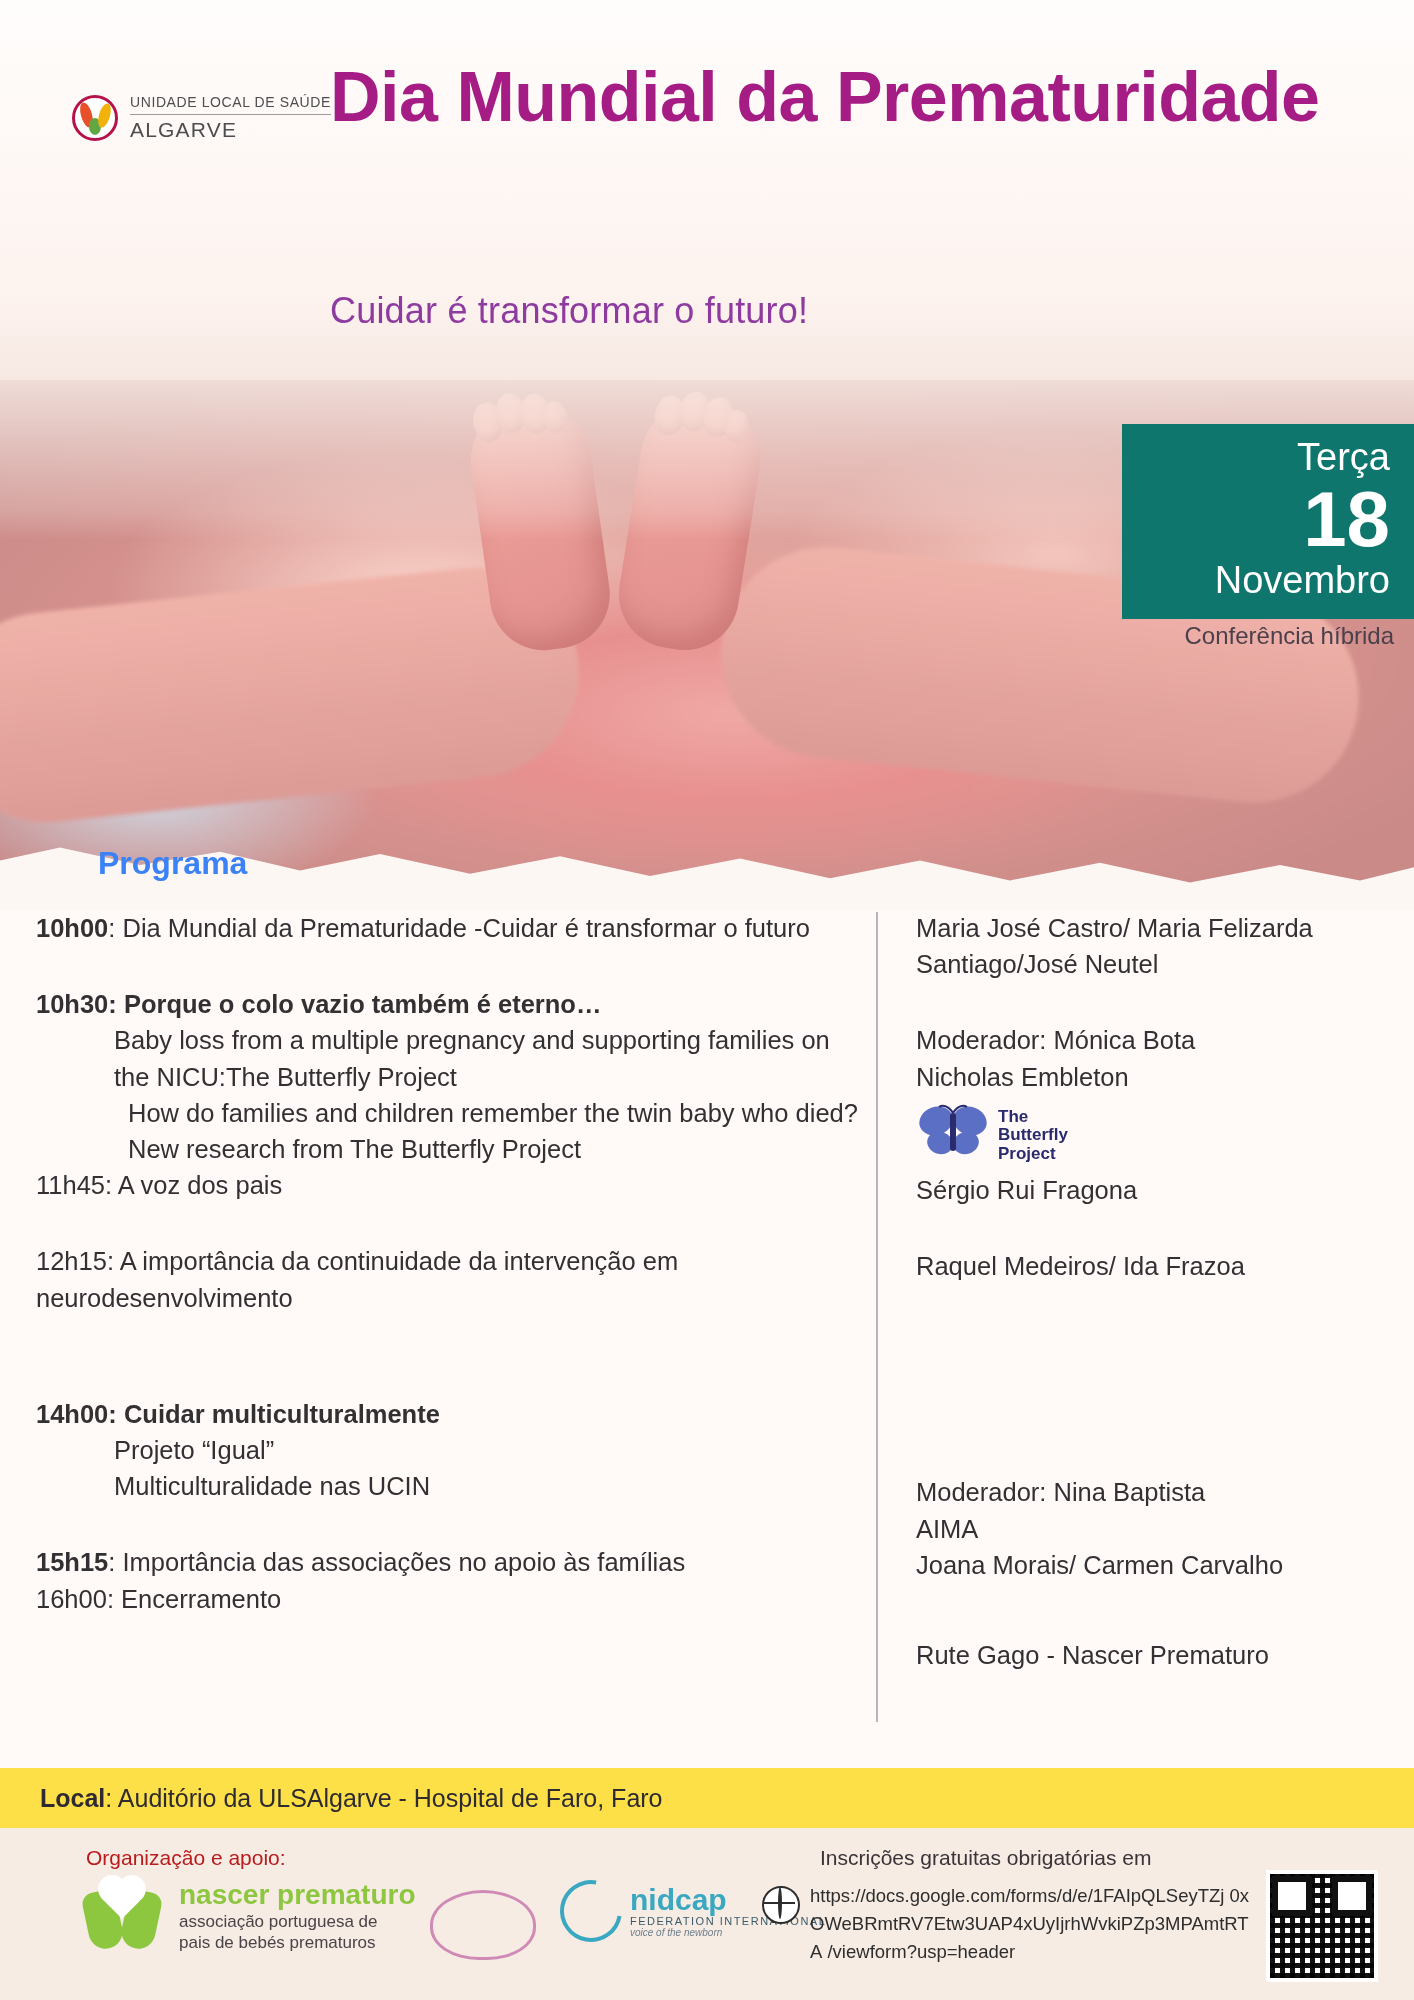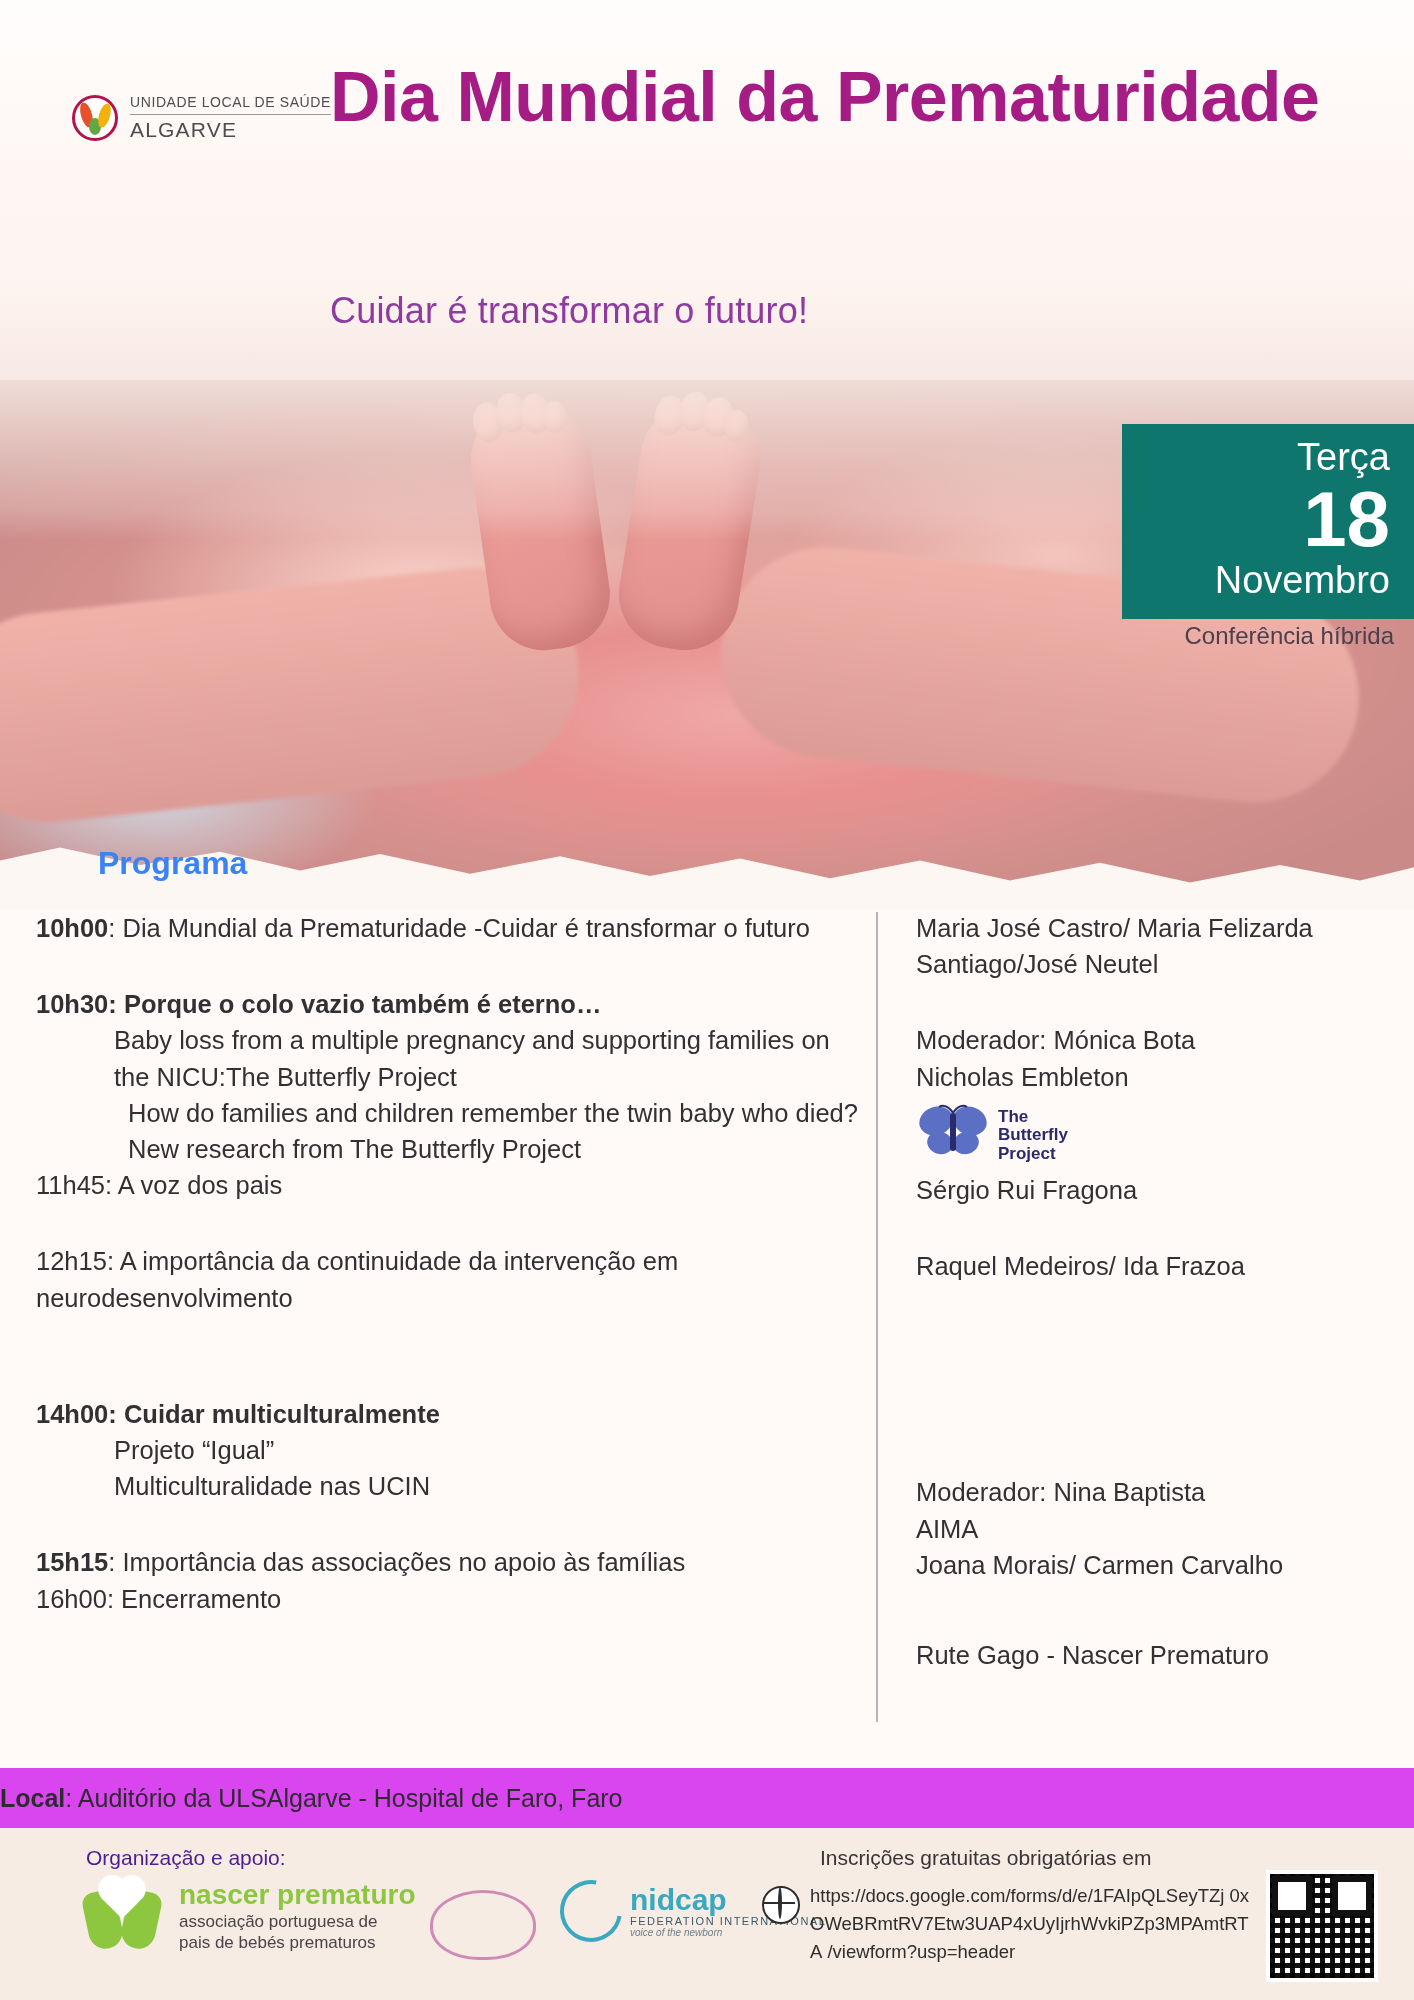--- a/index.html
+++ b/index.html
@@ -254,41 +254,42 @@
     color: #2a2a6e;
     line-height: 1.08;
   }
 
   
   .local-bar {
     position: absolute;
     left: 0; bottom: 172px;
     width: 1414px;
     height: 60px;
-    background: #d946ef;
+    background: #fde047;
     display: flex;
     align-items: center;
+    padding-left: 40px;
     box-sizing: border-box;
     font-size: 25px;
     color: #2e2a30;
   }
 
   
   .footer {
     position: absolute;
     left: 0; bottom: 0;
     width: 1414px;
     height: 172px;
     background: #f6ece4;
   }
   .org-label {
     position: absolute;
     left: 86px; top: 18px;
     font-size: 21px;
-    color: #4c1d95;
+    color: #b91c1c;
   }
   .np-logo {
     position: absolute;
     left: 86px; top: 52px;
     display: flex;
     align-items: center;
     gap: 21px;
   }
   .hands {
     width: 72px; height: 72px;

